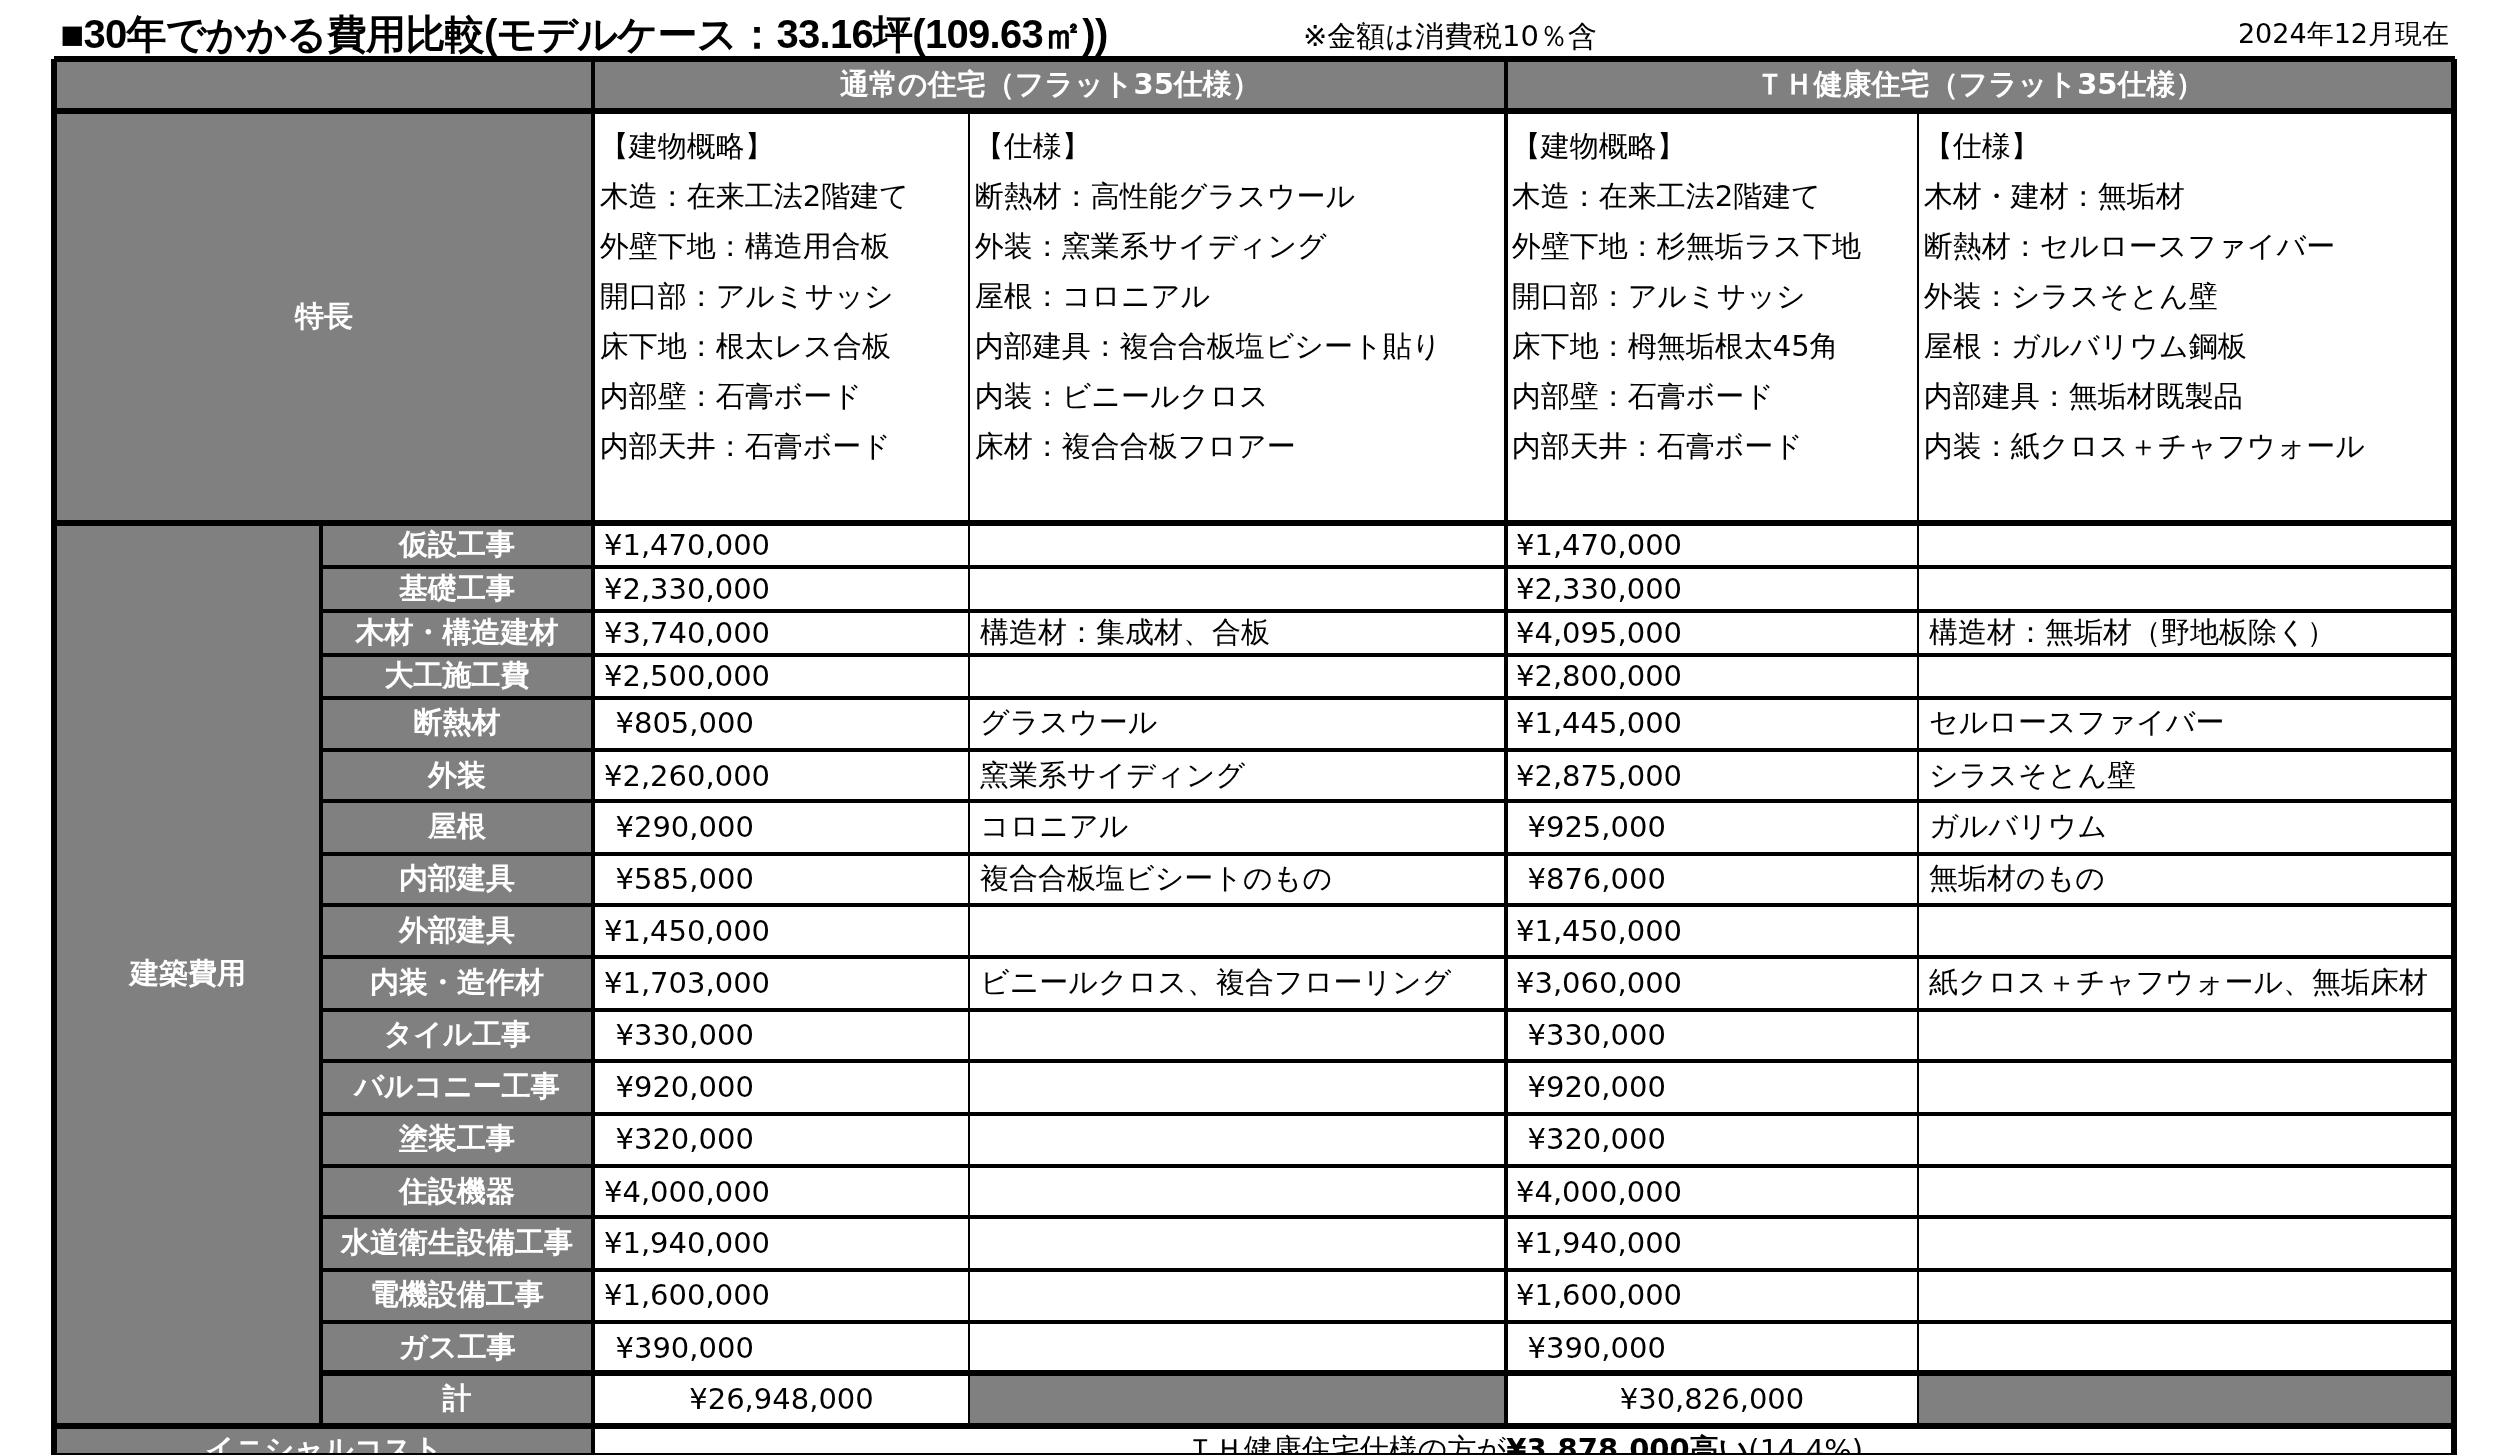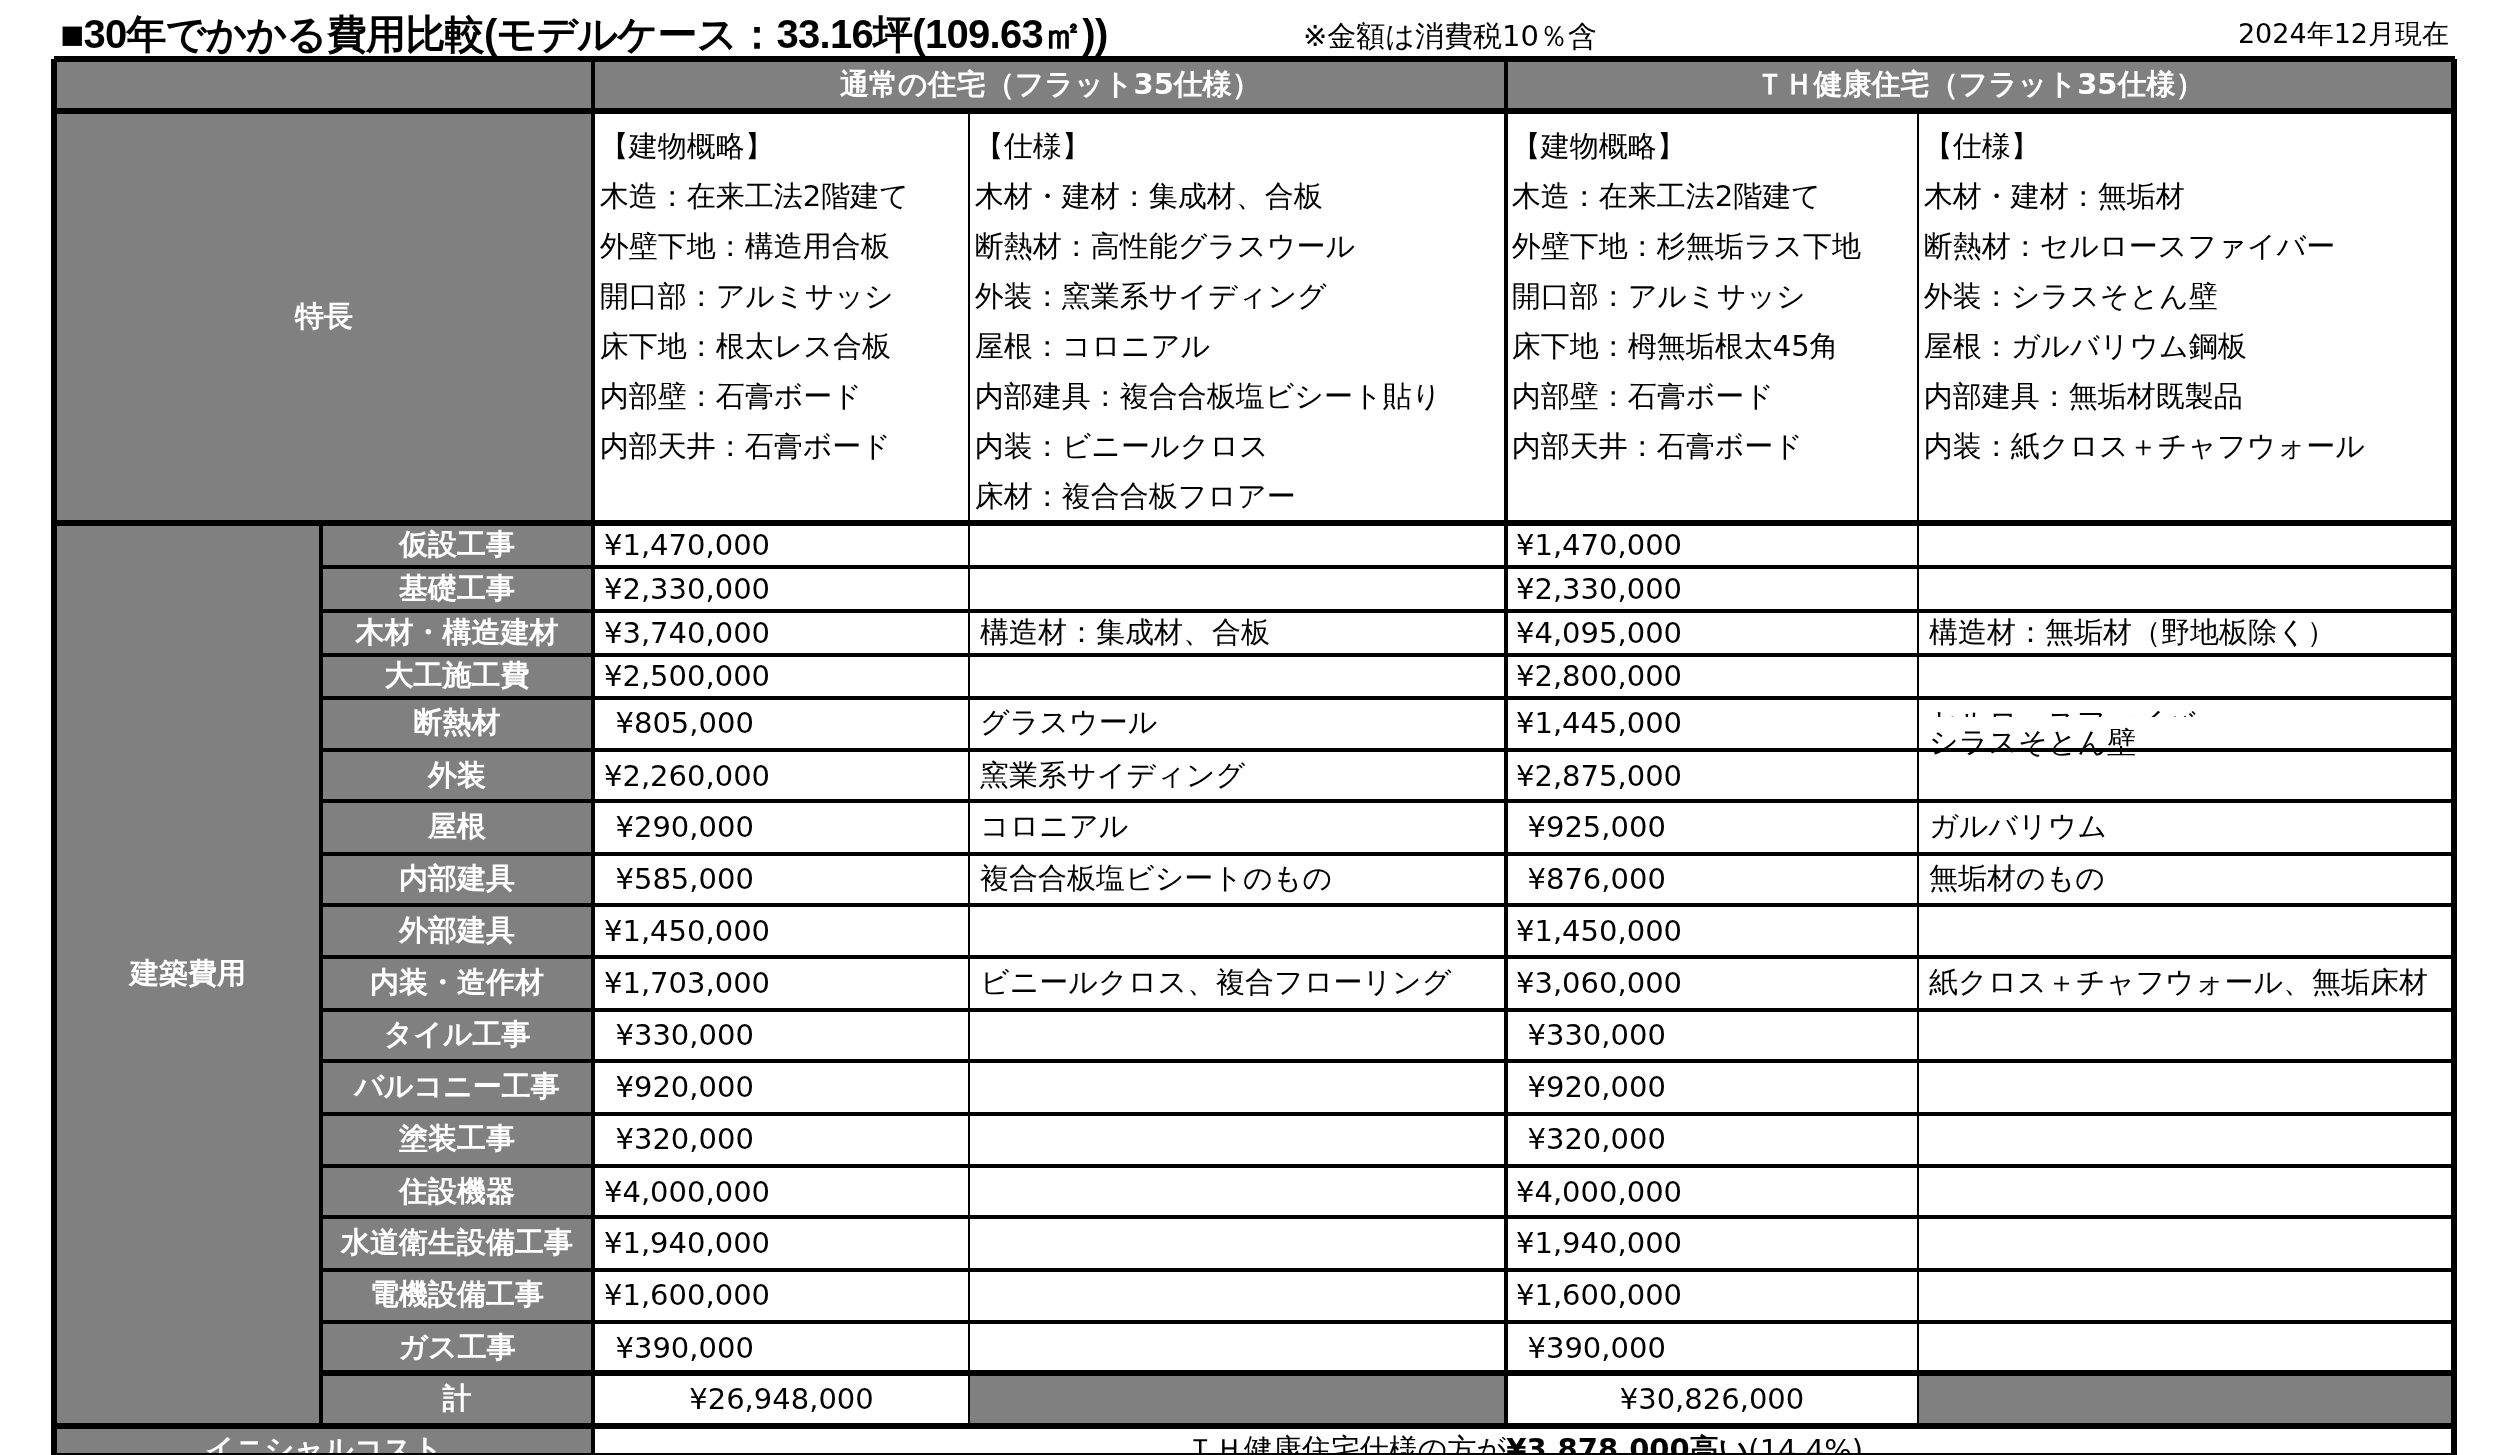--- a/index.html
+++ b/index.html
@@ -39,21 +39,20 @@
       <div>【建物概略】</div>
       <div>木造：在来工法2階建て</div>
       <div>外壁下地：構造用合板</div>
       <div>開口部：アルミサッシ</div>
       <div>床下地：根太レス合板</div>
       <div>内部壁：石膏ボード</div>
       <div>内部天井：石膏ボード</div>
     </div>
     <div class="cell light featcol" style="left: 969px; top: 111px; width: 538px; height: 412px;">
       <div>【仕様】</div>
-      <div>木材・建材：集成材、合板</div>
       <div>断熱材：高性能グラスウール</div>
       <div>外装：窯業系サイディング</div>
       <div>屋根：コロニアル</div>
       <div>内部建具：複合合板塩ビシート貼り</div>
       <div>内装：ビニールクロス</div>
       <div>床材：複合合板フロアー</div>
     </div>
     <div class="cell light featcol" style="left: 1506px; top: 111px; width: 412px; height: 412px;">
       <div>【建物概略】</div>
       <div>木造：在来工法2階建て</div>
@@ -95,21 +94,21 @@
     <div class="cell light spec" style="left: 1918px; top: 654px; width: 536px; height: 43px;"></div>
     <div class="cell dark lbl" style="left: 321px; top: 697px; width: 272px; height: 52px;">断熱材</div>
     <div class="cell light val ind" style="left: 594px; top: 697px; width: 375px; height: 52px;">¥805,000</div>
     <div class="cell light spec" style="left: 969px; top: 697px; width: 538px; height: 52px;">グラスウール</div>
     <div class="cell light val" style="left: 1506px; top: 697px; width: 412px; height: 52px;">¥1,445,000</div>
     <div class="cell light spec" style="left: 1918px; top: 697px; width: 536px; height: 52px;">セルロースファイバー</div>
     <div class="cell dark lbl" style="left: 321px; top: 750px; width: 272px; height: 52px;">外装</div>
     <div class="cell light val" style="left: 594px; top: 750px; width: 375px; height: 52px;">¥2,260,000</div>
     <div class="cell light spec" style="left: 969px; top: 750px; width: 538px; height: 52px;">窯業系サイディング</div>
     <div class="cell light val" style="left: 1506px; top: 750px; width: 412px; height: 52px;">¥2,875,000</div>
-    <div class="cell light spec" style="left: 1918px; top: 717px; width: 536px; height: 52px;">シラスそとん壁</div>
+    <div class="cell light spec" style="left: 1918px; top: 750px; width: 536px; height: 52px;">シラスそとん壁</div>
     <div class="cell dark lbl" style="left: 321px; top: 801px; width: 272px; height: 52px;">屋根</div>
     <div class="cell light val ind" style="left: 594px; top: 801px; width: 375px; height: 52px;">¥290,000</div>
     <div class="cell light spec" style="left: 969px; top: 801px; width: 538px; height: 52px;">コロニアル</div>
     <div class="cell light val ind" style="left: 1506px; top: 801px; width: 412px; height: 52px;">¥925,000</div>
     <div class="cell light spec" style="left: 1918px; top: 801px; width: 536px; height: 52px;">ガルバリウム</div>
     <div class="cell dark lbl" style="left: 321px; top: 853px; width: 272px; height: 52px;">内部建具</div>
     <div class="cell light val ind" style="left: 594px; top: 853px; width: 375px; height: 52px;">¥585,000</div>
     <div class="cell light spec" style="left: 969px; top: 853px; width: 538px; height: 52px;">複合合板塩ビシートのもの</div>
     <div class="cell light val ind" style="left: 1506px; top: 853px; width: 412px; height: 52px;">¥876,000</div>
     <div class="cell light spec" style="left: 1918px; top: 853px; width: 536px; height: 52px;">無垢材のもの</div>

